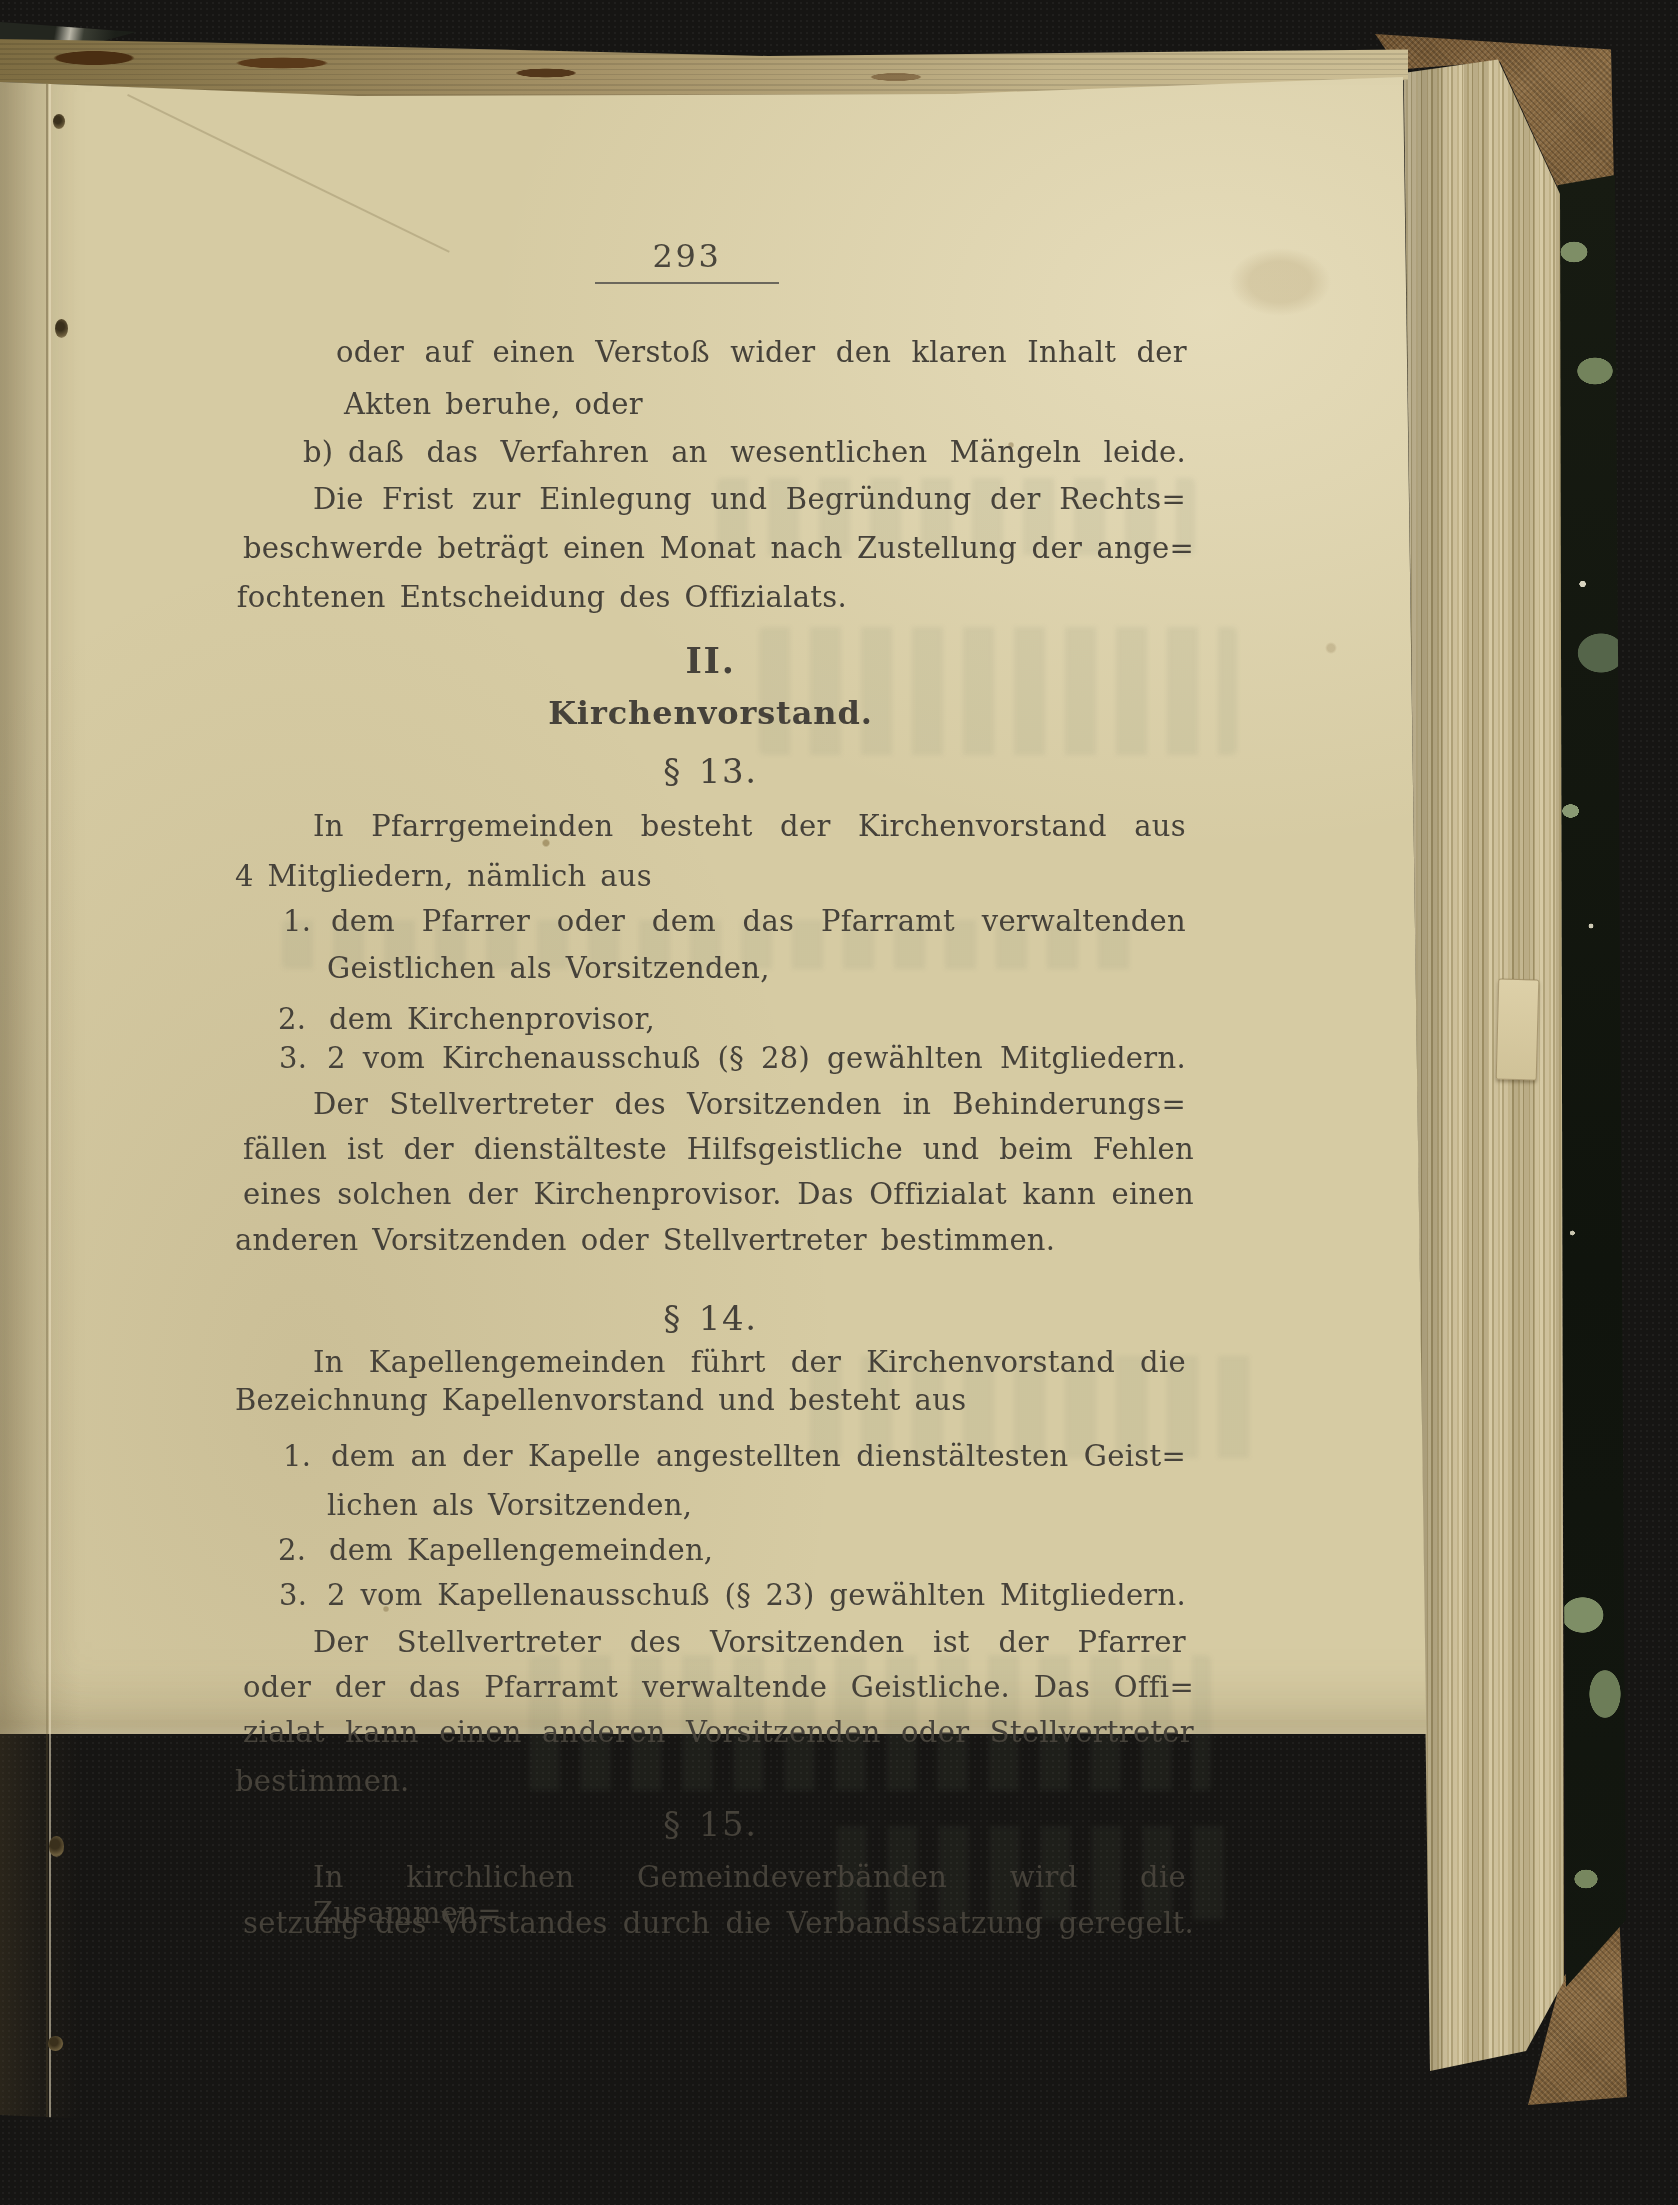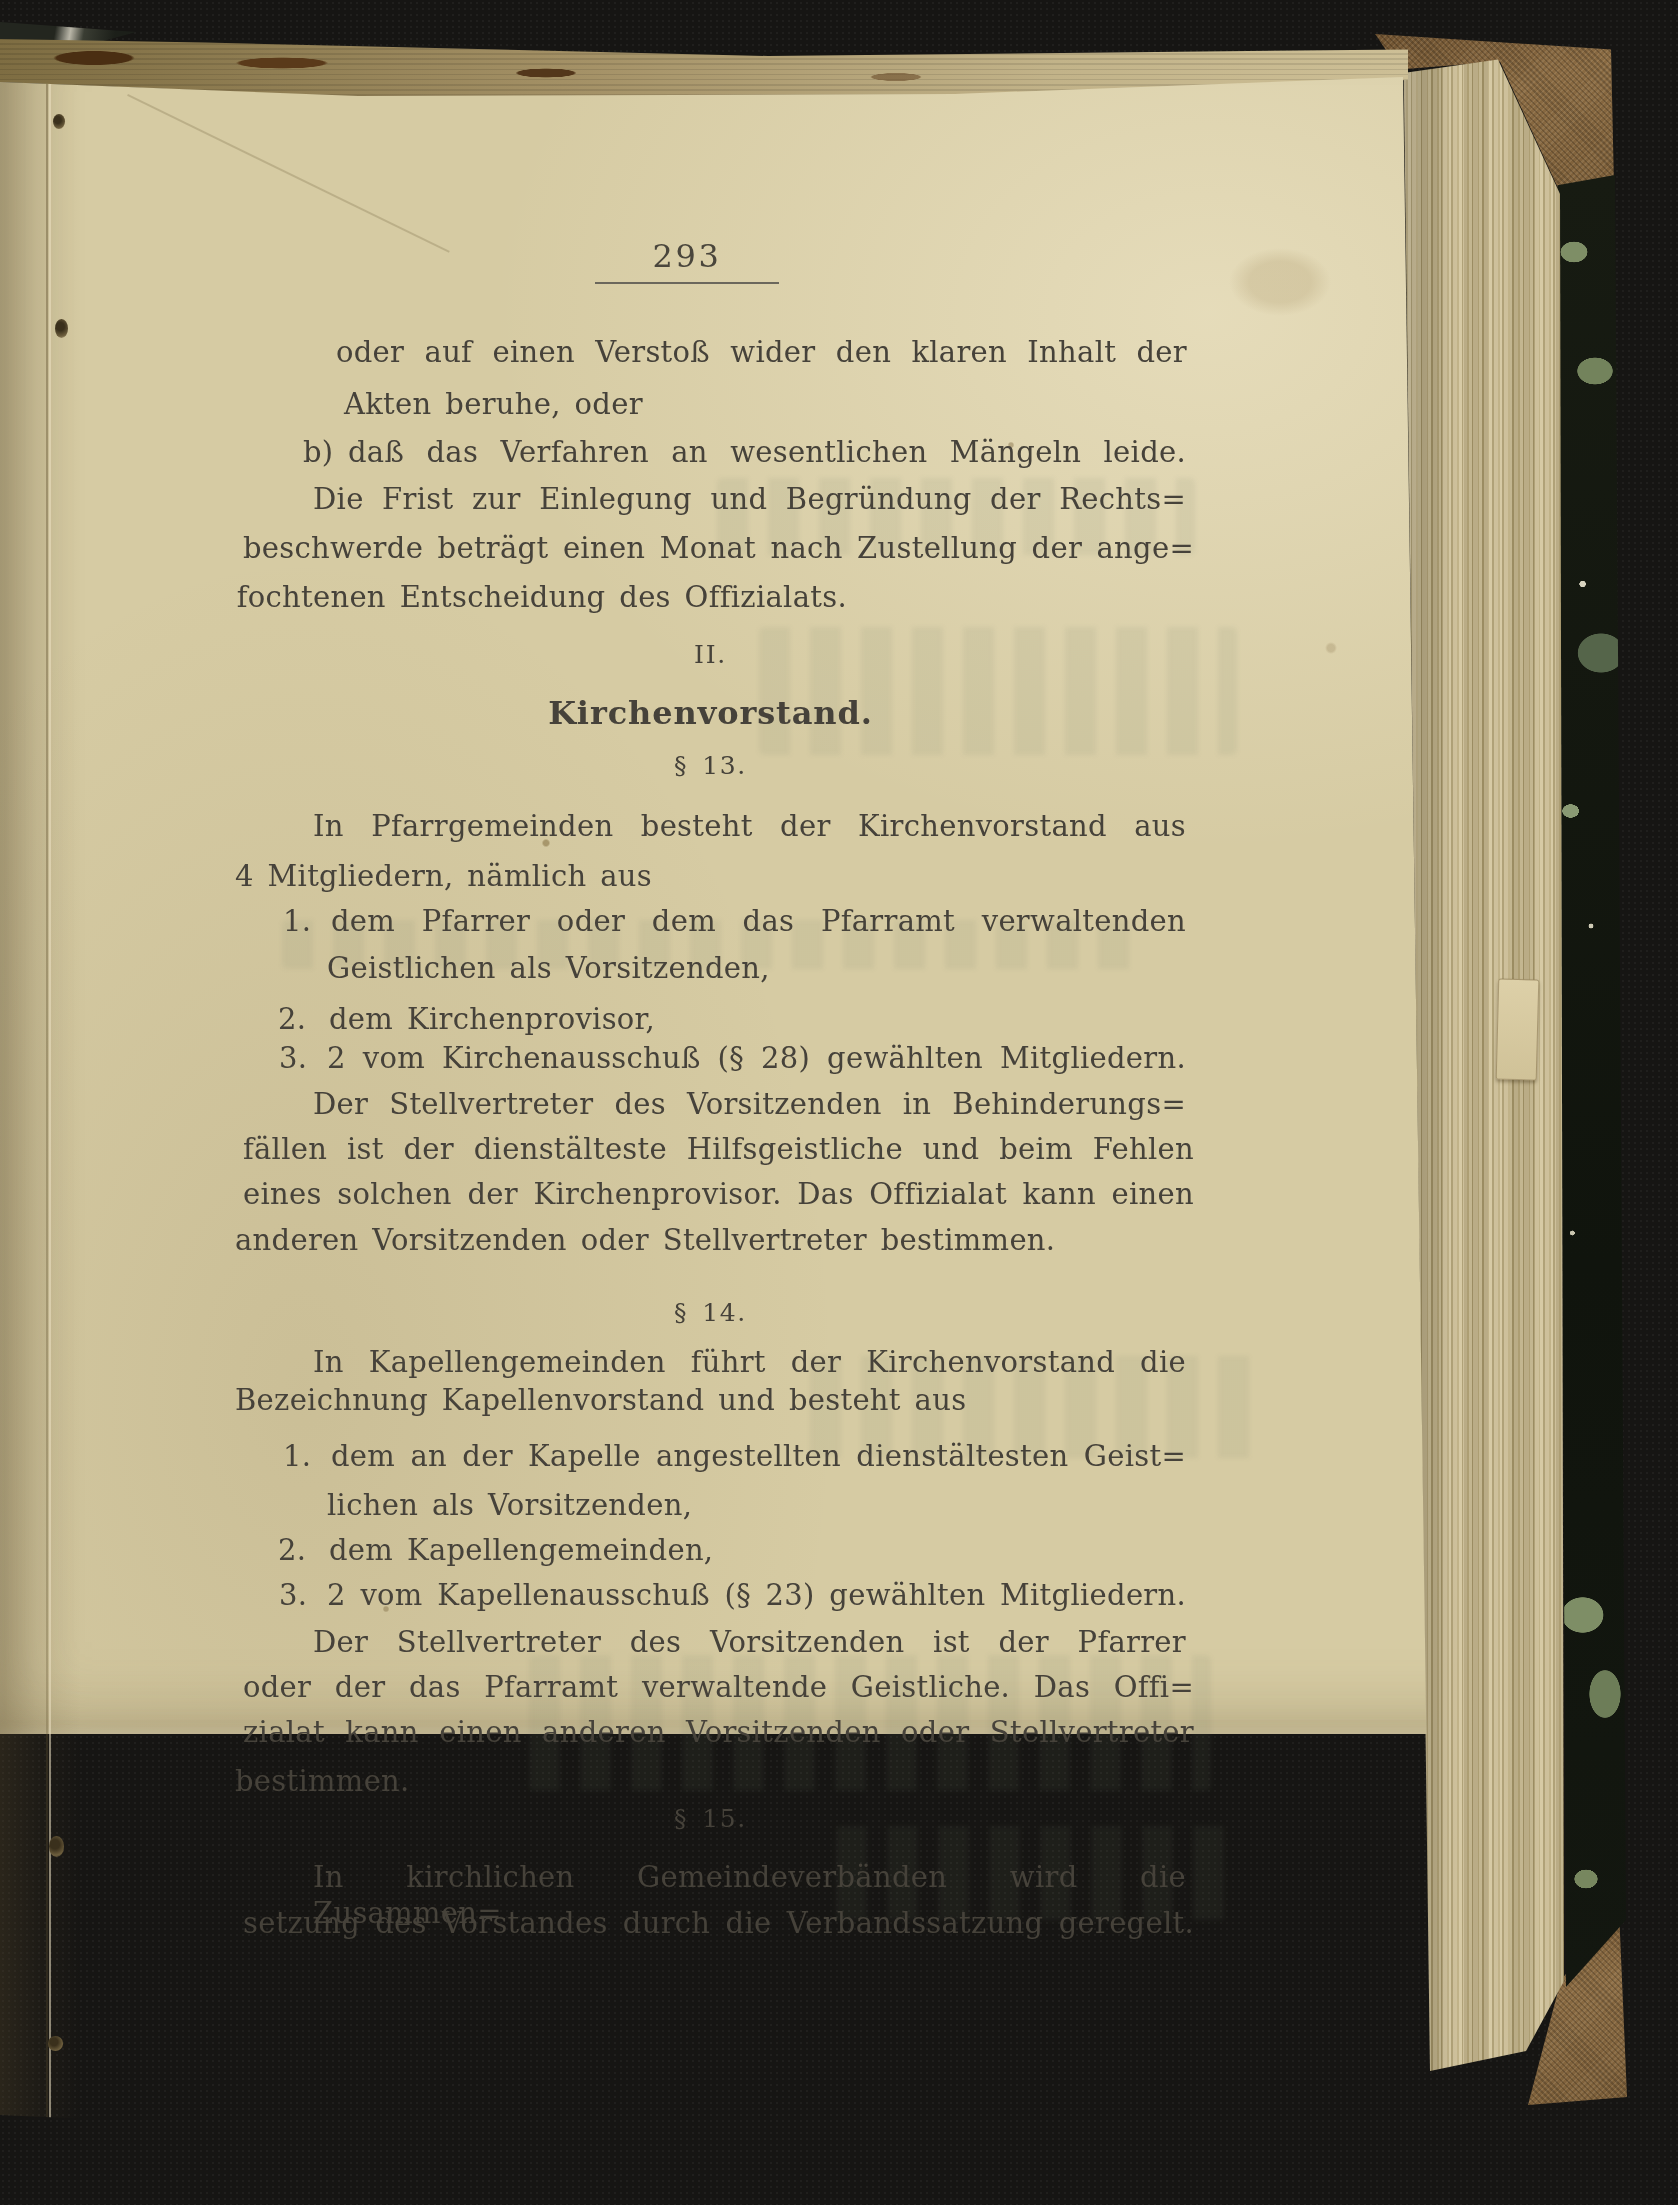--- a/index.html
+++ b/index.html
@@ -89,23 +89,23 @@
      font-size:32px;letter-spacing:2.6px;color:#4a463c;}
   .pagenum-rule{position:absolute;left:595px;top:282px;width:184px;height:1.7px;background:#6b675c;}
   .text-col{position:absolute;left:235px;top:0;width:951px;height:2205px;}
   .ln{position:absolute;font-size:29px;line-height:1.25;color:#46423a;
       letter-spacing:0.3px;word-spacing:4.3px;white-space:nowrap;}
   .just{white-space:normal;text-align:justify;text-align-last:justify;text-justify:inter-word;}
   .full{left:8px;width:951px;}
   .ind{left:78px;width:873px;}
   .cont{left:101px;width:851px;}
   .center{left:0;width:951px;text-align:center;white-space:normal;}
-  .h-num{font-size:25px;font-weight:normal;letter-spacing:1.7px;}
+  .h-num{font-size:35px;font-weight:bold;letter-spacing:1.7px;}
   .h-title{font-size:32px;font-weight:bold;letter-spacing:0.9px;}
-  .h-sec{font-size:25px;letter-spacing:1.7px;}
+  .h-sec{font-size:34px;letter-spacing:1.7px;}
 </style>
 </head>
 <body>
 
 <div class="scene">
 
   <div class="cover-topleft"></div>
   <div class="leather leather-top"></div>
   <div class="leather leather-bottom"></div>
   <div class="marbled"></div>

